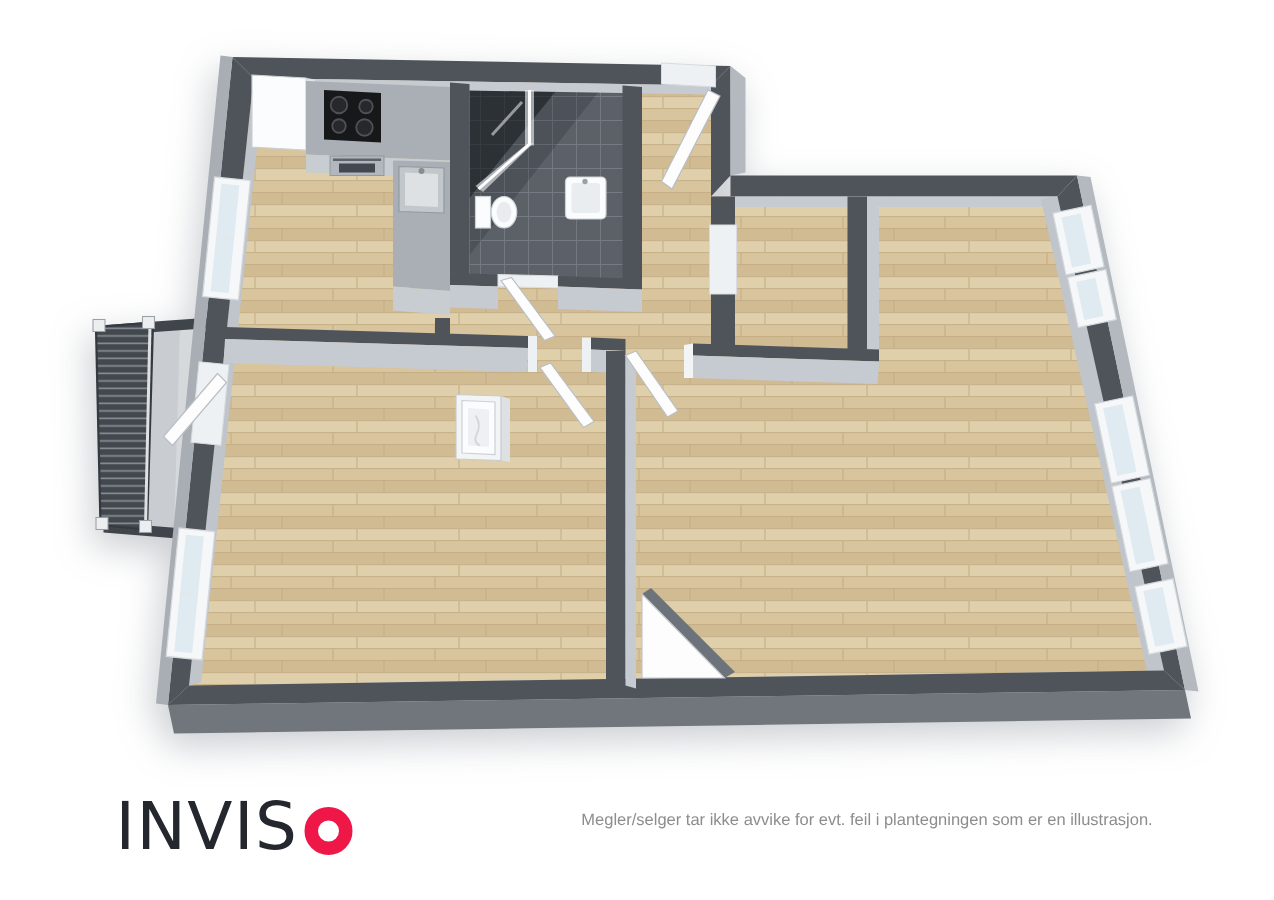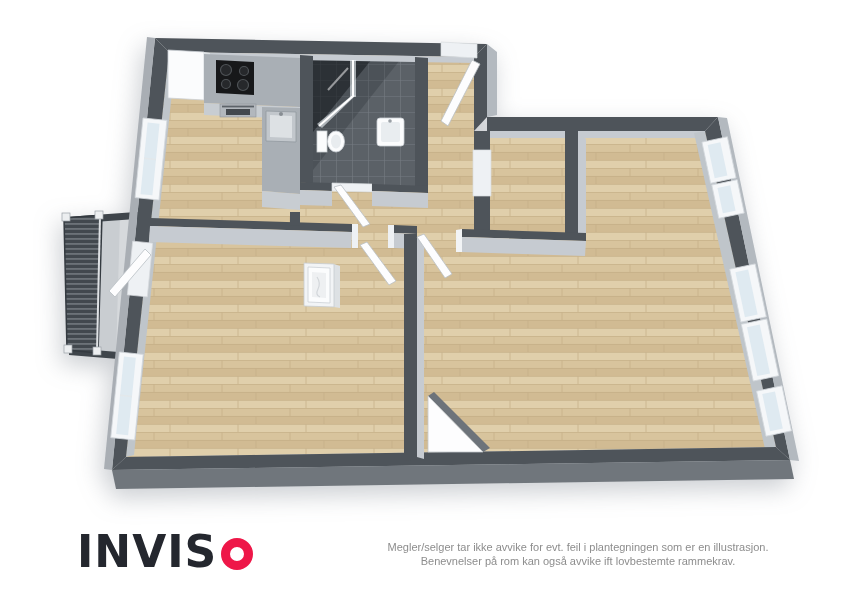--- a/index.html
+++ b/index.html
@@ -32,21 +32,21 @@
   .balcony-floor{fill:var(--c-balcony_floor);}
   .glass{fill:var(--c-glass);} .frame{fill:var(--c-frame_white);stroke:#d4d9dd;stroke-width:.8;}
   .fixture{fill:var(--c-fixture_white);stroke:#ccd1d5;stroke-width:.8;}
   .fixture-shade{fill:var(--c-fixture_shade);}
   .counter{fill:var(--c-counter_top);} .counter-face{fill:var(--c-counter_face);}
   .door{fill:var(--c-door_white);stroke:var(--c-door_edge);stroke-width:.8;}
   .threshold{fill:#eef1f4;stroke:#d8dce0;stroke-width:.7;}
 
   
   .logo{position:absolute;left:77px;top:530px;display:flex;align-items:center;
-    color:var(--c-logo_dark);font-weight:700;font-size:44px;line-height:1;
+    color:var(--c-logo_dark);font-weight:400;font-size:44px;line-height:1;
     letter-spacing:1px;font-family:"DejaVu Sans","Liberation Sans",sans-serif;}
   .logo-o{display:inline-block;width:32px;height:32px;box-sizing:border-box;
     border:9.5px solid var(--c-logo_red);border-radius:50%;margin-left:4px;margin-top:3px;}
   .disclaimer{position:absolute;left:368px;top:540px;width:420px;text-align:center;
     font-size:11px;line-height:1.3;color:var(--c-text_muted);}
 </style>
 </head>
 <body>
 
 <div class="canvas">
@@ -264,16 +264,15 @@
   </g>
 </svg>
 
 <div class="logo">
   <span>INVIS</span>
       <span class="logo-o"></span>
 </div>
 
 <div class="disclaimer">
   <div>Megler/selger tar ikke avvike for evt. feil i plantegningen som er en illustrasjon.</div>
-  <div>Benevnelser på rom kan også avvike ift lovbestemte rammekrav.</div>
 </div>
 
 </div>
 
 </body></html>

